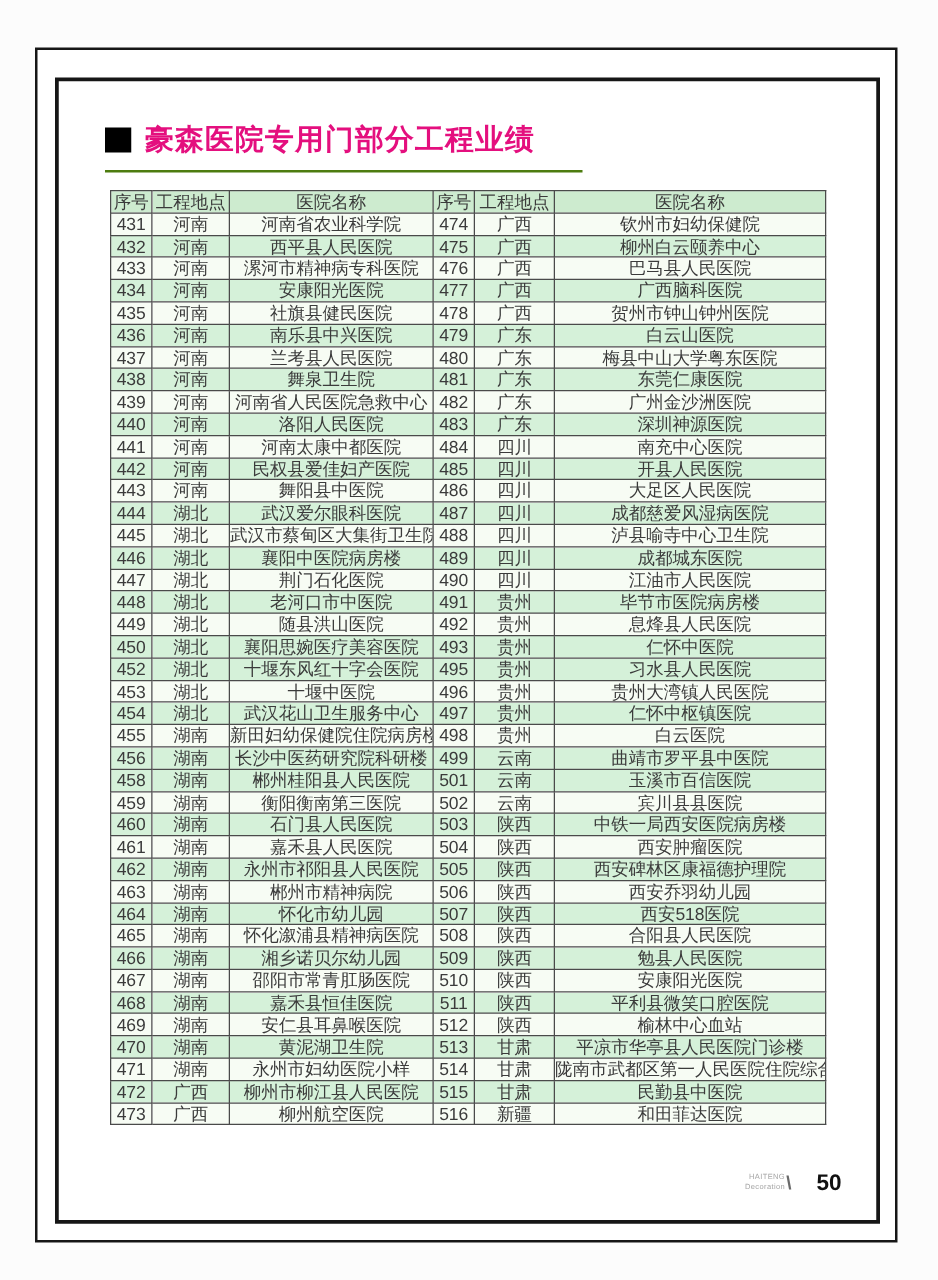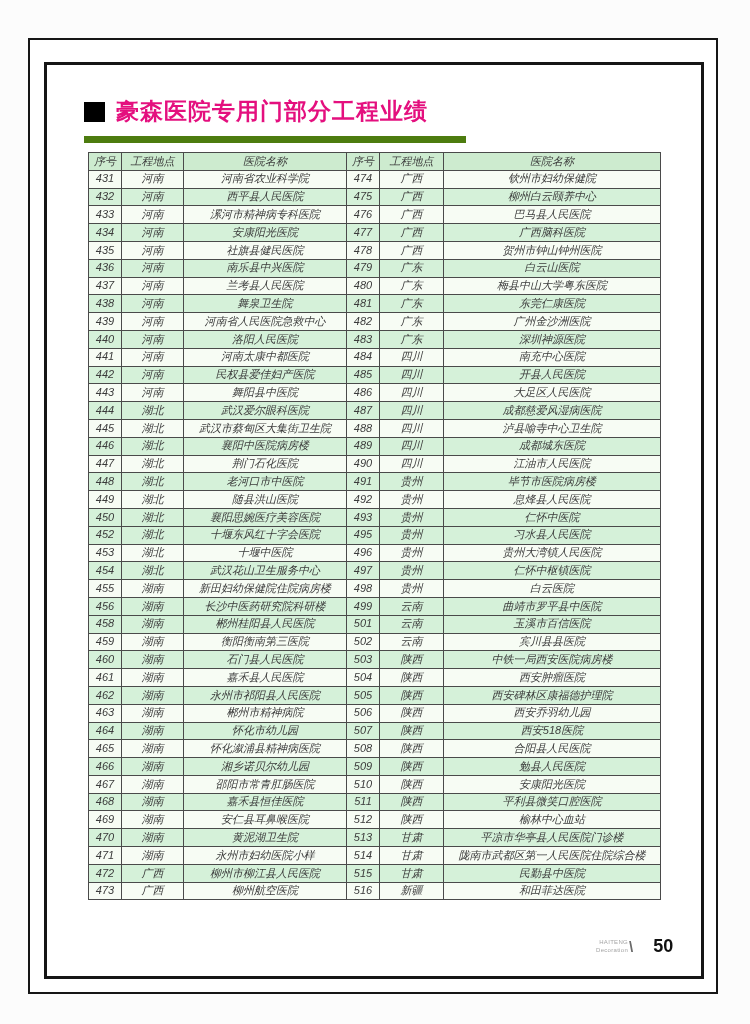--- a/index.html
+++ b/index.html
@@ -14,31 +14,31 @@
     position:absolute;left:28px;top:38px;width:690px;height:956px;
     border:2px solid #161616;background:#ffffff;box-sizing:border-box;
   }
   .inner-frame{
     position:absolute;left:14px;top:22px;right:12px;bottom:13px;
     border:3px solid #161616;box-sizing:border-box;
   }
   .title-block{
     position:absolute;left:84px;top:96px;width:382px;
     display:flex;align-items:center;gap:11px;
-    border-bottom:7px solid #4d7c0f;padding-bottom:9px;
+    border-bottom:2px solid #4d7c0f;padding-bottom:9px;
   }
   .bullet{width:21px;height:20px;background:#000;flex:0 0 auto;}
   .title{
     color:#e40f7e;font-size:23px;font-weight:bold;letter-spacing:1px;
     white-space:nowrap;
   }
   table.projects{
     position:absolute;left:88px;top:152px;width:572px;
     border-collapse:collapse;table-layout:fixed;
-    font-size:11px;color:#3b3b3b;font-style:italic;
+    font-size:14px;color:#3b3b3b;
   }
   table.projects th, table.projects td{
     border:1px solid #4a4a4a;
     text-align:center;vertical-align:middle;
     padding:0;height:16.8px;line-height:1.05;
     font-weight:normal;overflow:hidden;white-space:nowrap;
   }
   table.projects thead th{background:#cdebcf;}
   tr.green td{background:#d5f1d9;}
   tr.white td{background:#f7fcf4;}

